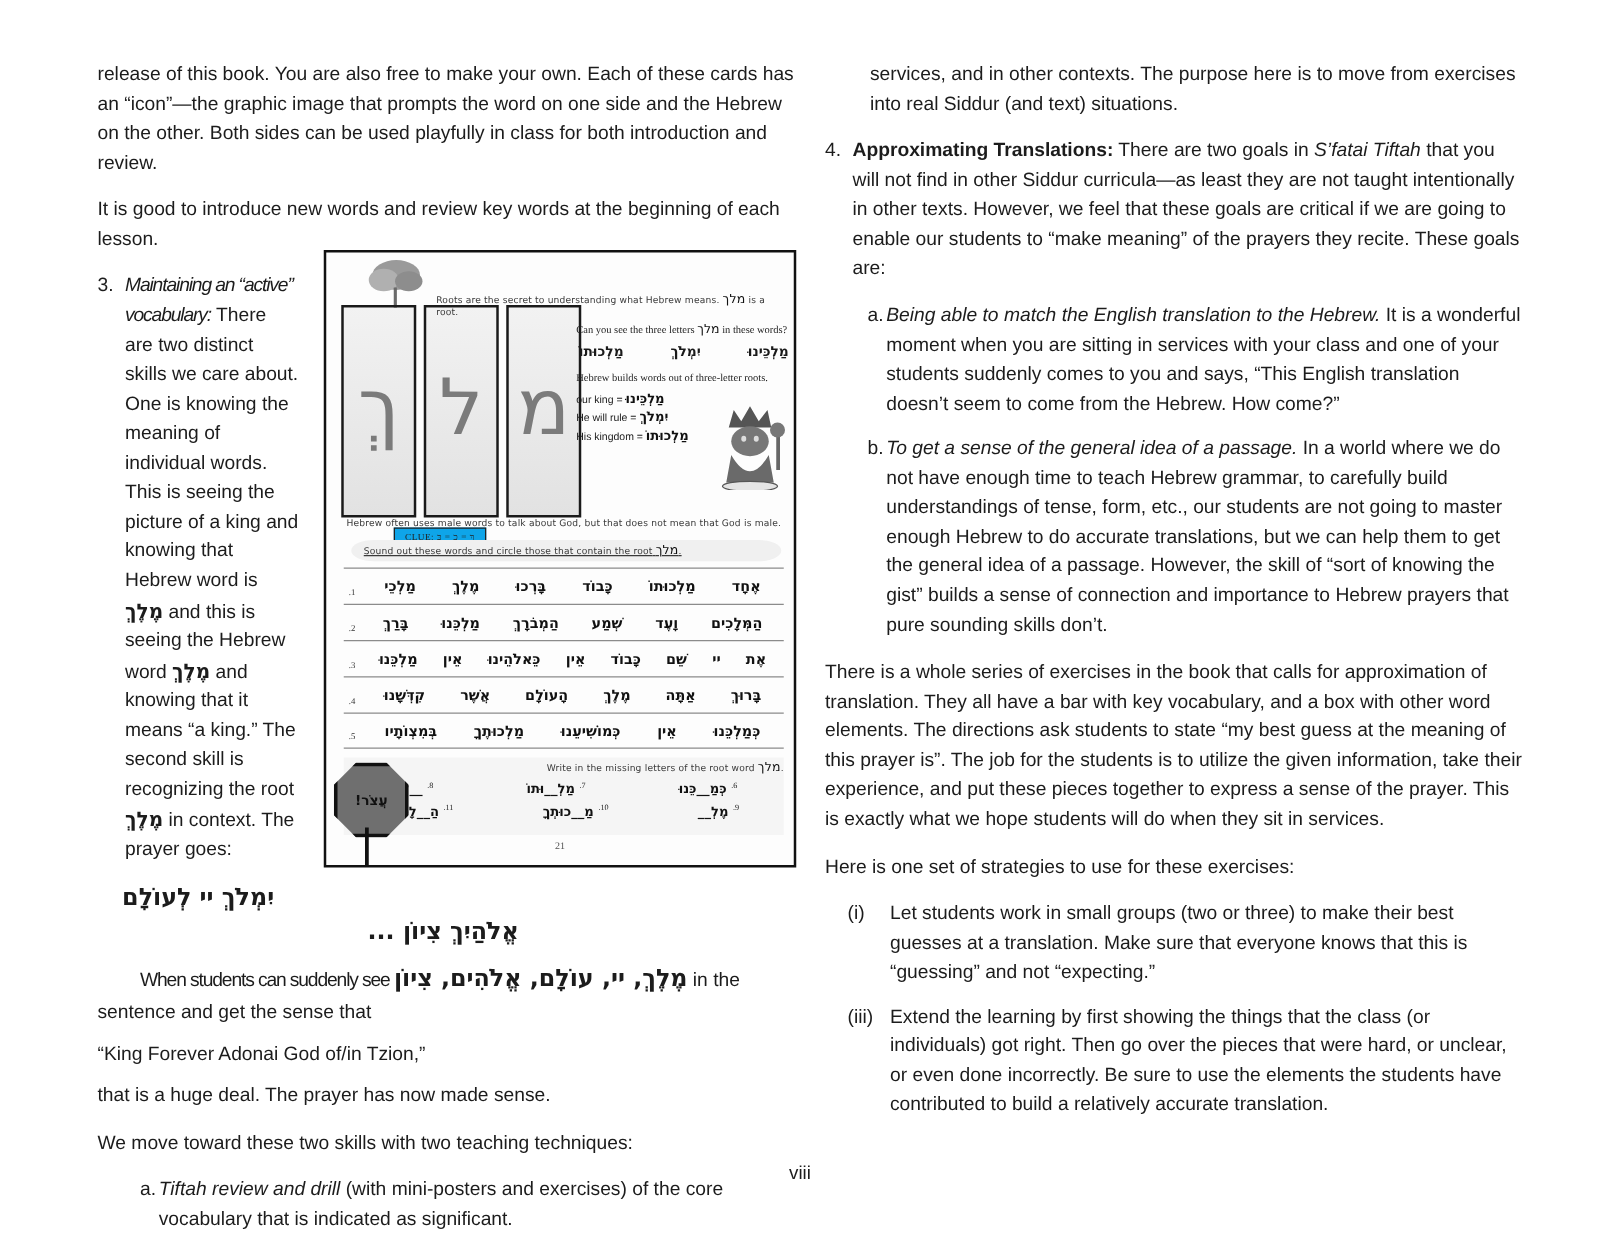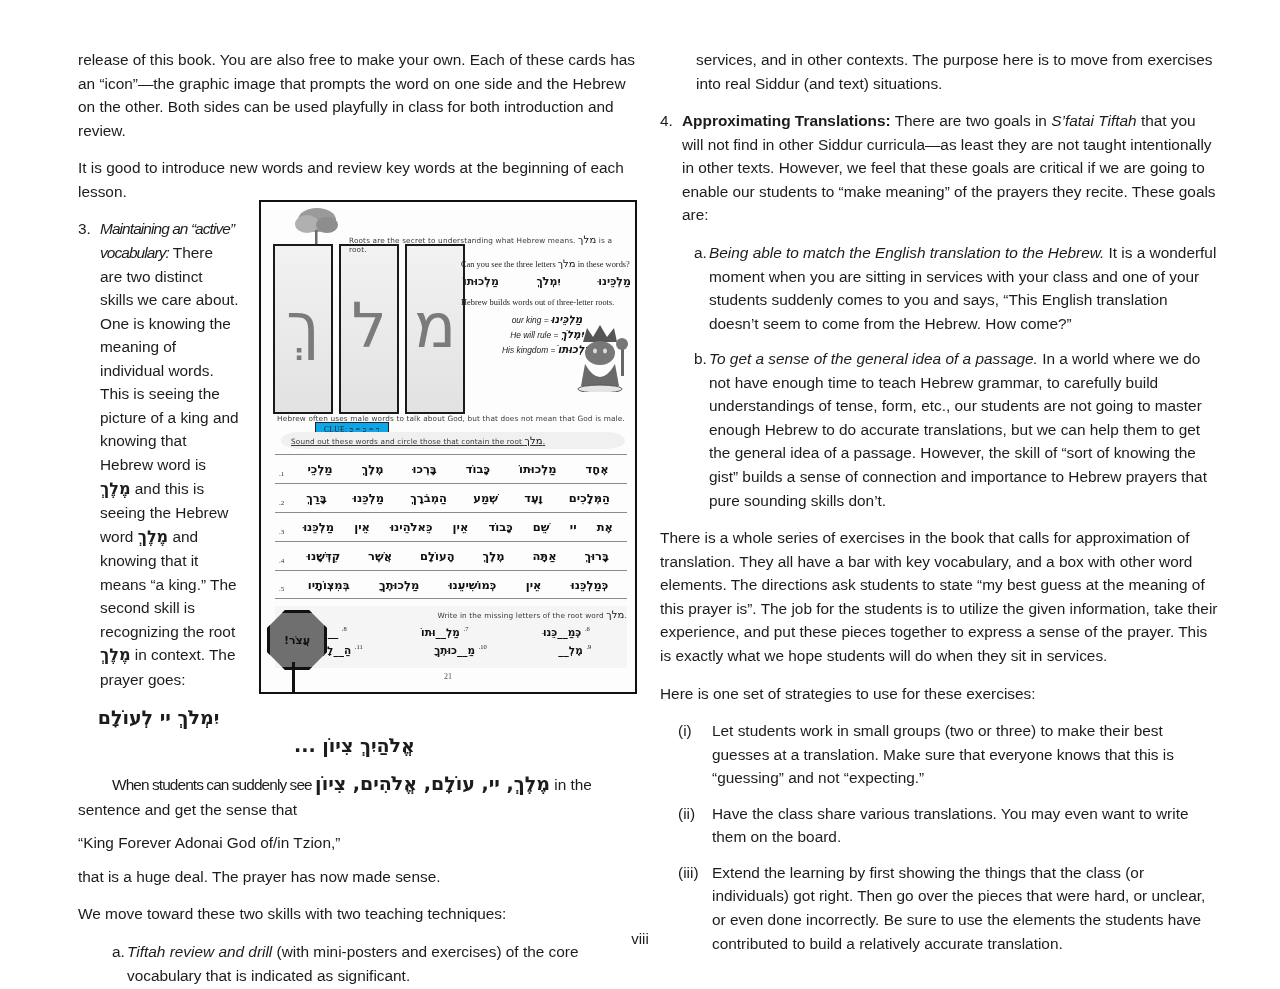--- a/index.html
+++ b/index.html
@@ -107,21 +107,21 @@
     text-align: left;
   }
   .ws-right { position: absolute; left: 200px; top: 56px; width: 172px; }
   .ws-q { margin-bottom: 5px; }
   .ws-words {
     display: flex; justify-content: space-between;
     direction: rtl; font-size: 11px; font-weight: bold;
     margin: 6px 2px 10px 2px;
     font-family: "DejaVu Sans", sans-serif;
   }
-  .ws-eq { text-align: center; margin: 3px 0; font-size: 8.4px; font-style: italic; }
+  .ws-eq { text-align: left; margin: 3px 0; font-size: 8.4px; }
   .ws-eq b { font-family: "DejaVu Sans", sans-serif; font-size: 10.5px; }
 
   .king {
     position: absolute; right: 4px; top: 118px; width: 62px; height: 72px;
   }
 
   .ws-note {
     position: absolute; left: 14px; top: 212px; width: 352px;
     text-align: center;
   }
@@ -455,24 +455,20 @@
     <p>There is a whole series of exercises in the book that calls for approximation of translation. They all have a bar with key vocabulary, and a box with other word elements. The directions ask students to state “my best guess at the meaning of this prayer is”. The job for the students is to utilize the given information, take their experience, and put these pieces together to express a sense of the prayer. This is exactly what we hope students will do when they sit in services.</p>
 
     <p>Here is one set of strategies to use for these exercises:</p>
 
     <ul class="romans">
       <li>
         <span class="marker">(i)</span>
         <span class="li-body">Let students work in small groups (two or three) to make their best guesses at a translation. Make sure that everyone knows that this is “guessing” and not “expecting.”</span>
       </li>
       <li>
-        <span class="marker">(ii)</span>
-        <span class="li-body">Have the class share various translations. You may even want to write them on the board.</span>
-      </li>
-      <li>
         <span class="marker">(iii)</span>
         <span class="li-body">Extend the learning by first showing the things that the class (or individuals) got right. Then go over the pieces that were hard, or unclear, or even done incorrectly. Be sure to use the elements the students have contributed to build  a relatively accurate translation.</span>
       </li>
     </ul>
   </div>
 
   <div class="pagenum">viii</div>
 
 </div>
 

